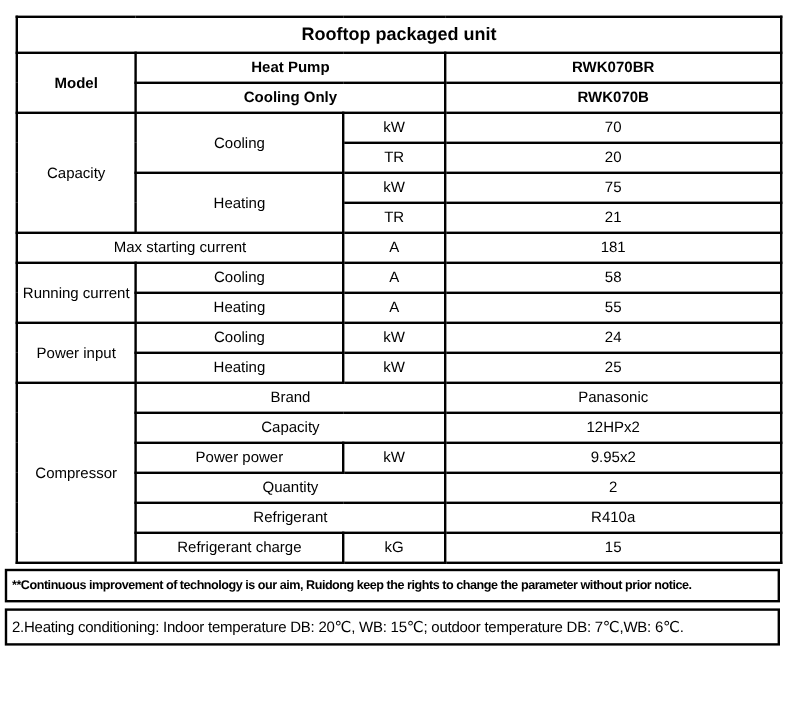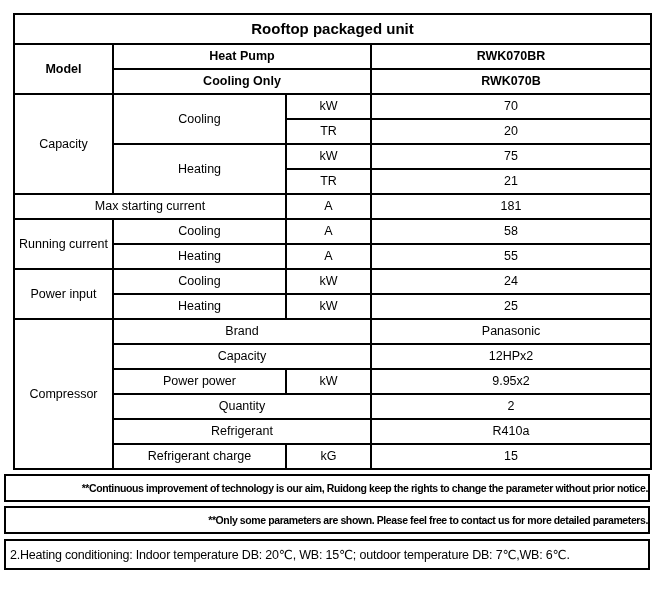--- a/index.html
+++ b/index.html
@@ -49,21 +49,20 @@
     background: #ffffff;
   }
   .note-box.fn {
     height: 28px;
     margin-top: 4px;
     font-weight: bold;
     font-size: 10.5px;
     letter-spacing: -0.4px;
     white-space: nowrap;
     padding-left: 4px;
-    justify-content: flex-end;
   }
   .note-box.cond {
     height: 31px;
     margin-top: 5px;
     font-size: 12.5px;
     letter-spacing: -0.2px;
     white-space: nowrap;
     padding-left: 4px;
   }
 </style>
@@ -171,20 +170,17 @@
       <td>Refrigerant charge</td>
       <td>kG</td>
       <td>15</td>
     </tr>
   </tbody>
     </table>
 
   <div class="note-box fn">
     <span>**Continuous improvement of technology is our aim, Ruidong keep the rights to change the parameter without prior notice.</span>
   </div>
-  <div class="note-box fn">
-    <span>**Only some parameters are shown. Please feel free to contact us for more detailed parameters.</span>
-  </div>
   <div class="note-box cond">
     <span>2.Heating conditioning: Indoor temperature DB: 20℃, WB: 15℃; outdoor temperature DB: 7℃,WB: 6℃.</span>
   </div>
 
 </div>
 
 </body></html>

